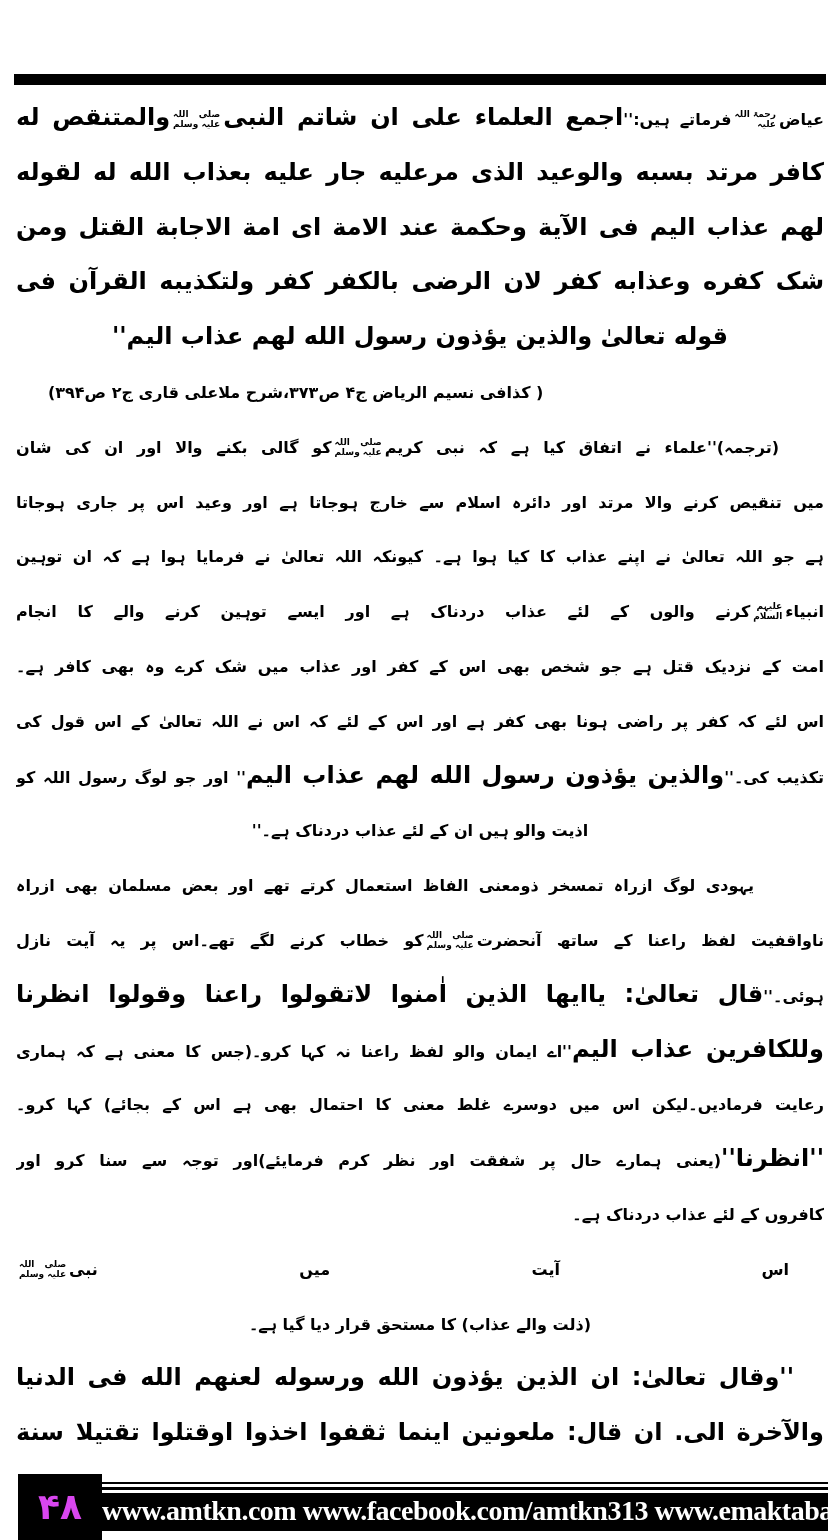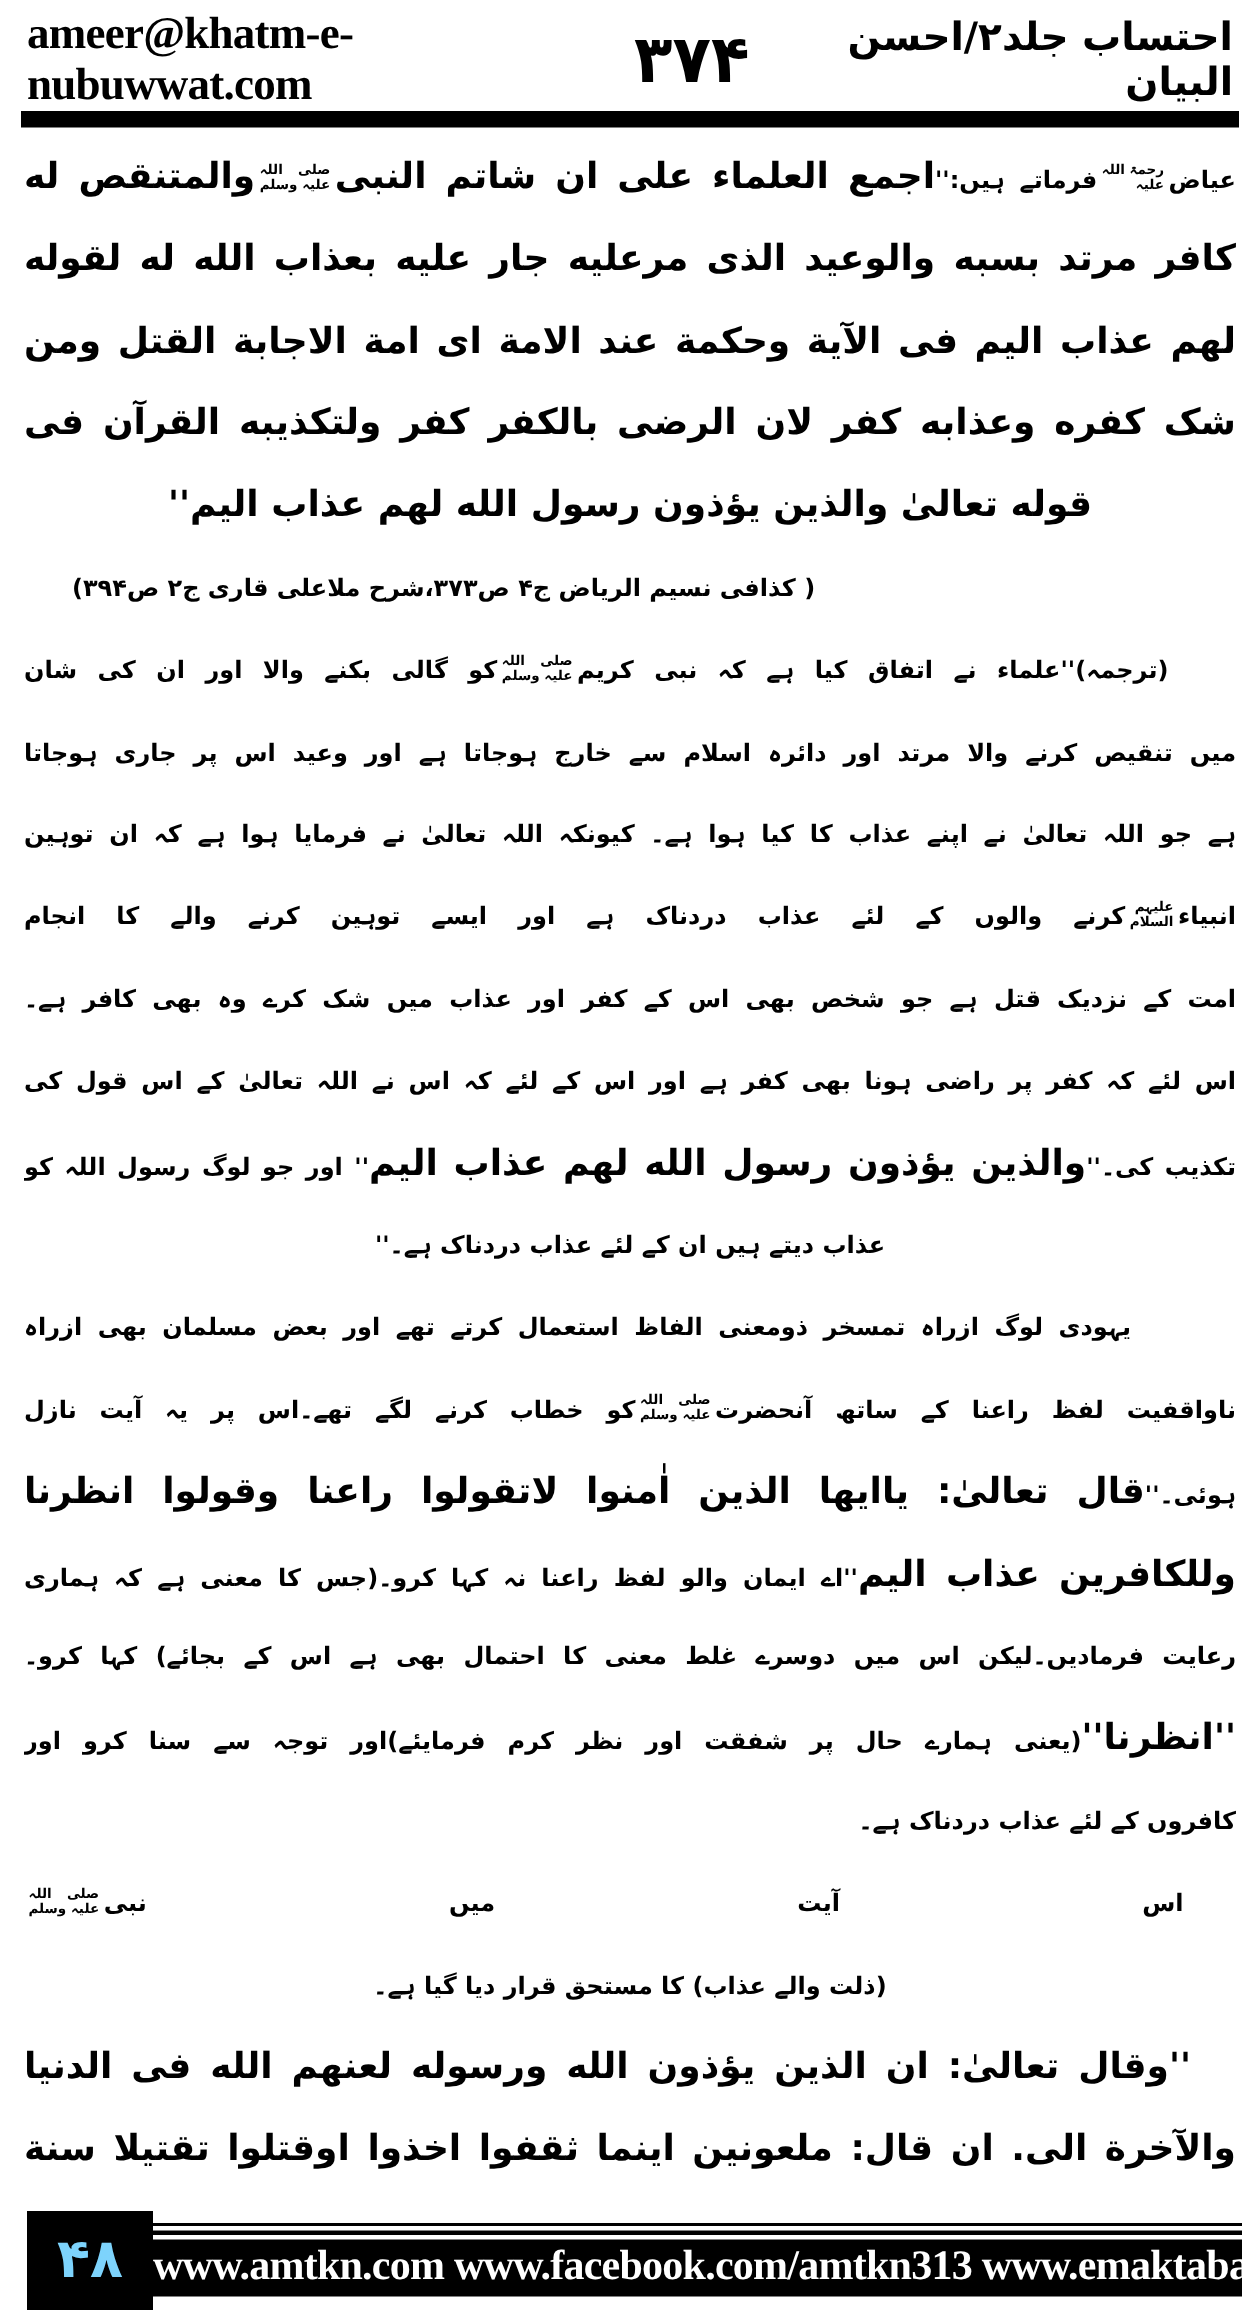--- a/index.html
+++ b/index.html
@@ -29,59 +29,54 @@
   .seg.ar{font-size:24px;font-family:"DejaVu Sans",sans-serif;}
   .seg.ur{font-size:16px;}
   .seg.st{ 
     display:inline-block;vertical-align:middle;margin:0 3px;
     font-size:9px;line-height:10px;text-align:center;font-weight:700;
   }
   .seg.st div{display:block;}
   
   .ftr-pagebox{
     position:absolute;left:18px;bottom:0px;width:84px;height:66px;background:#000;
-    color:#7dd3fc;display:flex;align-items:center;justify-content:center;
+    color:#d946ef;display:flex;align-items:center;justify-content:center;
     font-size:36px;font-weight:700;line-height:1;
   }
   .ftr-bar{position:absolute;left:102px;right:12px;bottom:9px;height:49px;background:#000;}
   .ftr-stripes{height:3px;border-top:3px solid #fff;border-bottom:3px solid #fff;background:#000;margin-top:2px;}
   .ftr-urls{
     color:#fff;font-family:"Liberation Serif",serif;font-weight:700;
     font-size:28px;text-align:center;line-height:36px;letter-spacing:-0.5px;
     white-space:nowrap;overflow:hidden;
   }
 </style>
 </head>
 <body>
 
 <div class="page">
 
-  <div class="hdr">
-    <span class="hdr-email">ameer@khatm-e-nubuwwat.com</span>
-    <span class="hdr-num">۳۷۴</span>
-    <span class="hdr-title">احتساب جلد۲/احسن البیان</span>
-  </div>
 
   <div class="rule"></div>
 
   <div class="bodytxt" id="lines">
       <div class="line"><span class="seg ur">عیاض</span><span class="seg st"><div>رحمۃ اللہ</div><div>علیہ</div></span><span class="seg ur">فرماتے ہیں:''</span><span class="seg ar">اجمع العلماء علی ان شاتم النبی</span><span class="seg st"><div>صلی اللہ</div><div>علیہ وسلم</div></span><span class="seg ar">والمتنقص له</span></div>
       <div class="line"><span class="seg ar">کافر مرتد بسبه والوعید الذی مرعلیه جار علیه بعذاب الله له لقوله تعالیٰ</span></div>
       <div class="line"><span class="seg ar">لهم عذاب الیم فی الآیة وحکمة عند الامة ای امة الاجابة القتل ومن</span></div>
       <div class="line"><span class="seg ar">شک کفره وعذابه کفر لان الرضی بالکفر کفر ولتکذیبه القرآن فی</span></div>
       <div class="line center"><span class="seg ar">قوله تعالیٰ والذین یؤذون رسول الله لهم عذاب الیم''</span></div>
       <div class="line left cite"><span class="seg ur">( کذافی نسیم الریاض ج۴ ص۳۷۳،شرح ملاعلی قاری ج۲ ص۳۹۴)</span></div>
       <div class="line" style="padding-right: 45px;"><span class="seg ur">(ترجمہ)''علماء نے اتفاق کیا ہے کہ نبی کریم</span><span class="seg st"><div>صلی اللہ</div><div>علیہ وسلم</div></span><span class="seg ur">کو گالی بکنے والا اور ان کی شان</span></div>
       <div class="line"><span class="seg ur">میں تنقیص کرنے والا مرتد اور دائرہ اسلام سے خارج ہوجاتا ہے اور وعید اس پر جاری ہوجاتا</span></div>
       <div class="line"><span class="seg ur">ہے جو اللہ تعالیٰ نے اپنے عذاب کا کیا ہوا ہے۔ کیونکہ اللہ تعالیٰ نے فرمایا ہوا ہے کہ ان توہین</span></div>
       <div class="line"><span class="seg ur">انبیاء</span><span class="seg st"><div>علیہم</div><div>السلام</div></span><span class="seg ur">کرنے والوں کے لئے عذاب دردناک ہے اور ایسے توہین کرنے والے کا انجام</span></div>
       <div class="line"><span class="seg ur">امت کے نزدیک قتل ہے جو شخص بھی اس کے کفر اور عذاب میں شک کرے وہ بھی کافر ہے۔</span></div>
       <div class="line"><span class="seg ur">اس لئے کہ کفر پر راضی ہونا بھی کفر ہے اور اس کے لئے کہ اس نے اللہ تعالیٰ کے اس قول کی</span></div>
       <div class="line"><span class="seg ur">تکذیب کی۔''</span><span class="seg ar">والذین یؤذون رسول الله لهم عذاب الیم</span><span class="seg ur">'' اور جو لوگ رسول اللہ کو</span></div>
-      <div class="line center"><span class="seg ur">عذاب دیتے ہیں ان کے لئے عذاب دردناک ہے۔''</span></div>
+      <div class="line center"><span class="seg ur">اذیت والو ہیں ان کے لئے عذاب دردناک ہے۔''</span></div>
       <div class="line" style="padding-right: 70px;"><span class="seg ur">یہودی لوگ ازراہ تمسخر ذومعنی الفاظ استعمال کرتے تھے اور بعض مسلمان بھی ازراہ</span></div>
       <div class="line"><span class="seg ur">ناواقفیت لفظ راعنا کے ساتھ آنحضرت</span><span class="seg st"><div>صلی اللہ</div><div>علیہ وسلم</div></span><span class="seg ur">کو خطاب کرنے لگے تھے۔اس پر یہ آیت نازل</span></div>
       <div class="line"><span class="seg ur">ہوئی۔''</span><span class="seg ar">قال تعالیٰ: یاایها الذین اٰمنوا لاتقولوا راعنا وقولوا انظرنا واسمعوا</span></div>
       <div class="line"><span class="seg ar">وللکافرین عذاب الیم</span><span class="seg ur">''اے ایمان والو لفظ راعنا نہ کہا کرو۔(جس کا معنی ہے کہ ہماری</span></div>
       <div class="line"><span class="seg ur">رعایت فرمادیں۔لیکن اس میں دوسرے غلط معنی کا احتمال بھی ہے اس کے بجائے) کہا کرو۔</span></div>
       <div class="line"><span class="seg ar">''انظرنا''</span><span class="seg ur">(یعنی ہمارے حال پر شفقت اور نظر کرم فرمایئے)اور توجہ سے سنا کرو اور</span></div>
       <div class="line right"><span class="seg ur">کافروں کے لئے عذاب دردناک ہے۔</span></div>
       <div class="line" style="padding-right: 35px;"><span class="seg ur">اس آیت میں نبی</span><span class="seg st"><div>صلی اللہ</div><div>علیہ وسلم</div></span></div>
       <div class="line center"><span class="seg ur">(ذلت والے عذاب) کا مستحق قرار دیا گیا ہے۔</span></div>
       <div class="line" style="padding-right: 30px;"><span class="seg ar">''وقال تعالیٰ: ان الذین یؤذون الله ورسوله لعنهم الله فی الدنیا</span></div>

